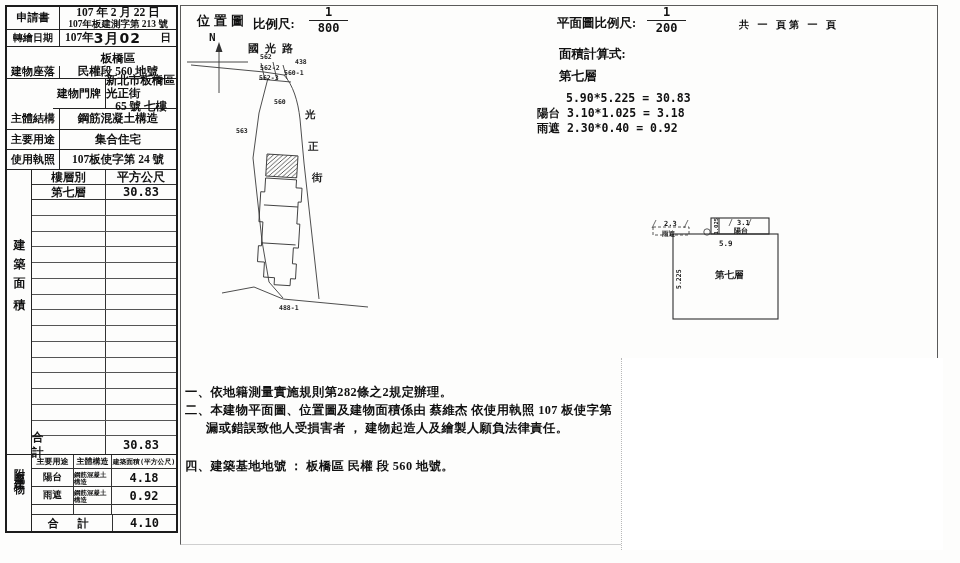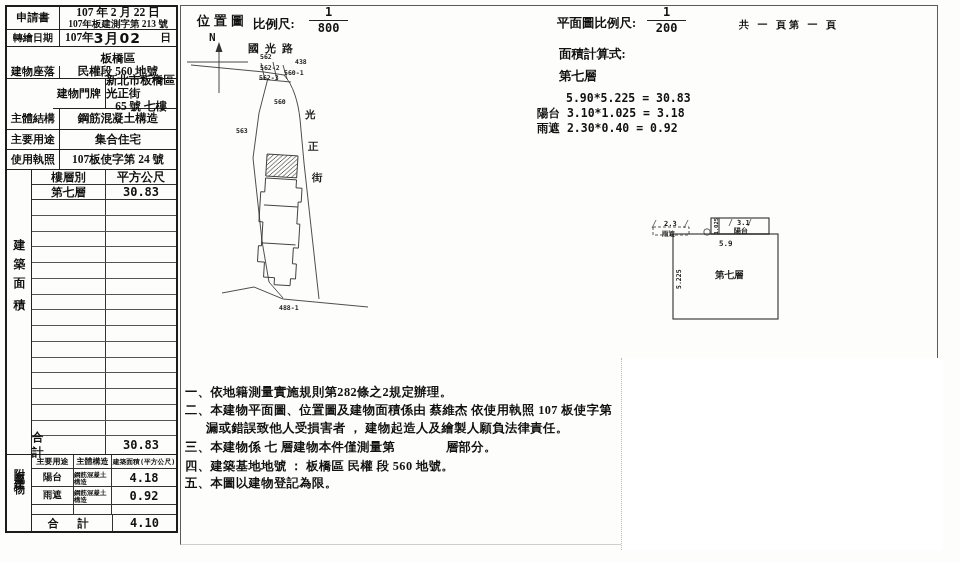--- a/index.html
+++ b/index.html
@@ -245,23 +245,21 @@
 
     <div class="abs bold" style="left:378px; top:40px; font-size:12.5px;">面積計算式:</div>
     <div class="abs bold" style="left:378px; top:62px; font-size:12.5px;">第七層</div>
     <div class="abs calc" style="left:385px; top:85px;">5.90*5.225 = 30.83</div>
     <div class="abs calc" style="left:356px; top:100px;">陽台 3.10*1.025 = 3.18</div>
     <div class="abs calc" style="left:356px; top:115px;">雨遮 2.30*0.40 = 0.92</div>
 
     <div class="abs note-line" style="left:4px; top:378px;">一、依地籍測量實施規則第282條之2規定辦理。</div>
     <div class="abs note-line" style="left:4px; top:396px;">二、本建物平面圖、位置圖及建物面積係由 蔡維杰 依使用執照 107 板使字第</div>
     <div class="abs note-line" style="left:25px; top:414px;">漏或錯誤致他人受損害者 ， 建物起造人及繪製人願負法律責任。</div>
-    <div class="abs note-line" style="left:4px; top:433px;">三、本建物係 七 層建物本件僅測量第　　　　層部分。</div>
     <div class="abs note-line" style="left:4px; top:452px;">四、建築基地地號 ： 板橋區 民權 段 560 地號。</div>
-    <div class="abs note-line" style="left:4px; top:469px;">五、本圖以建物登記為限。</div>
 
     <svg width="758" height="540" viewBox="180 5 758 540" style="position:absolute; left:0; top:0;">
       <defs>
         <pattern id="hatch" patternUnits="userSpaceOnUse" width="4.5" height="4.5">
           <path d="M0,4.5 L4.5,0" stroke="#333" stroke-width="0.8"></path>
         </pattern>
       </defs>
 
       <g stroke="#333" stroke-width="0.9" fill="none">
         <line x1="218" y1="46" x2="218" y2="92"></line>

